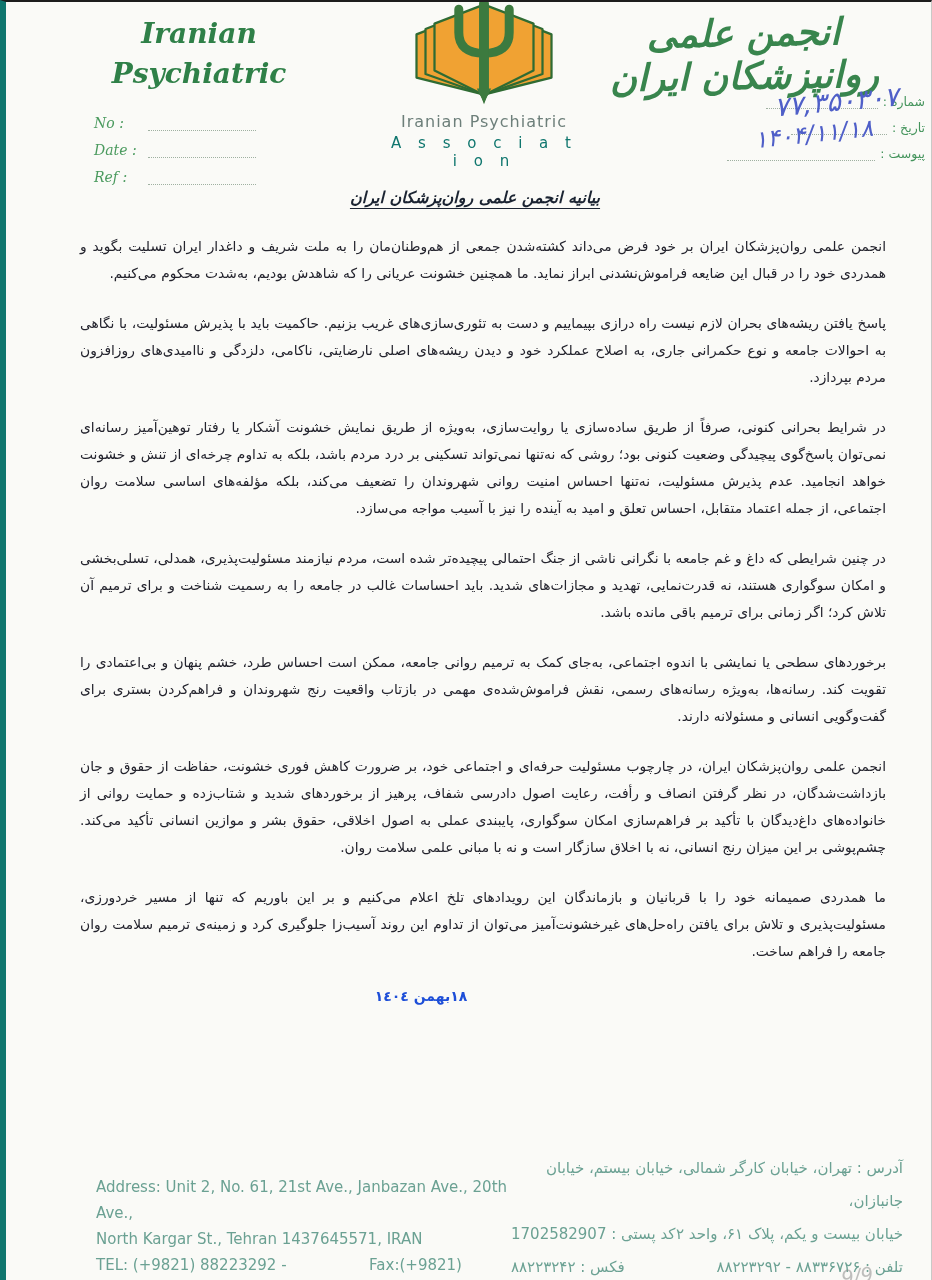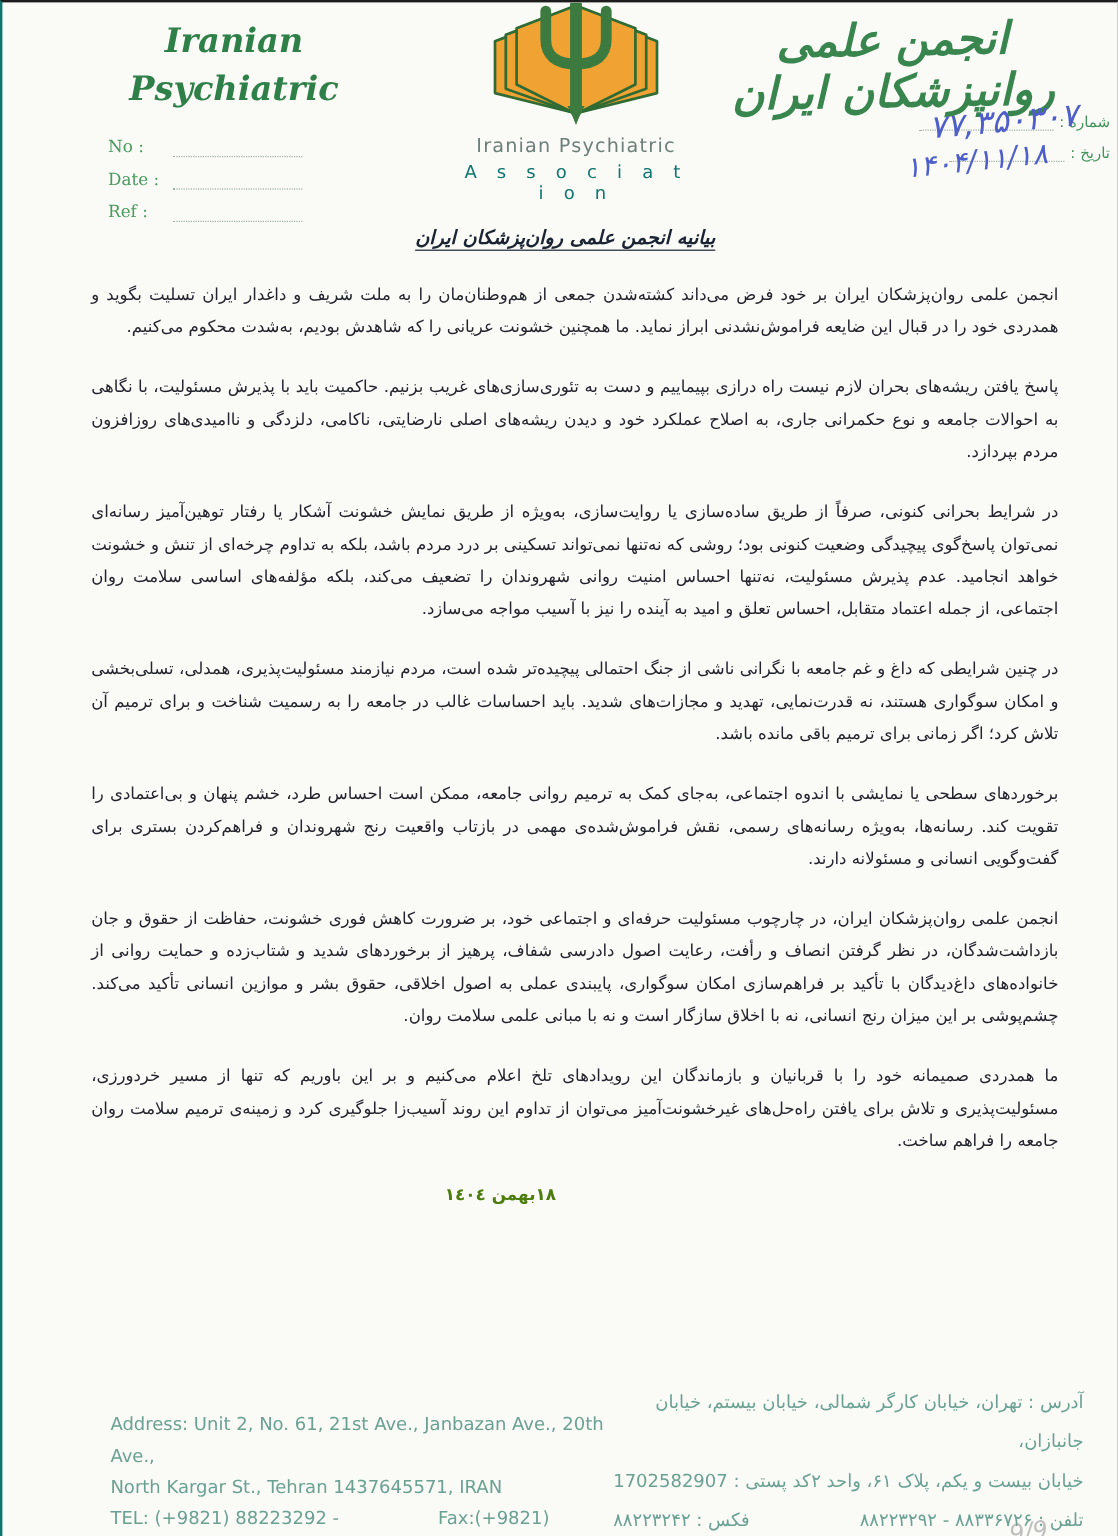--- a/index.html
+++ b/index.html
@@ -2,37 +2,37 @@
 <html lang="fa"><head>
 <meta charset="utf-8">
 <style>
   html,body{margin:0;padding:0;background:#e9e9e7;}
   .page{
     position:relative;
     width:932px;height:1280px;
     margin:0 auto;
     background:#fafaf7;
     border-top:2px solid #1d1d1d;
-    border-left:2px solid #0f766e;
+    border-left:6px solid #0f766e;
     border-right:1px solid #c9c9c6;
     box-sizing:border-box;
     overflow:hidden;
     font-family:"DejaVu Sans",sans-serif;
   }
   
   .script-title{
     position:absolute;left:48px;top:12px;width:290px;
     text-align:center;color:#2f8048;
     font-family:"DejaVu Serif",serif;font-style:italic;font-weight:bold;
     font-size:28px;line-height:40px;
   }
   .left-fields{position:absolute;left:88px;top:102px;}
   .lf-row{display:flex;align-items:flex-end;gap:8px;height:27px;}
   .lf-label{
-    font-family:"DejaVu Serif",serif;
+    font-family:"DejaVu Serif",serif;font-style:italic;
     color:#4a9a5e;font-size:14px;width:46px;
   }
   .lf-line{width:108px;border-bottom:1.5px dotted #9fb0a1;height:15px;}
   .logo-wrap{position:absolute;left:378px;top:0px;width:200px;text-align:center;}
   .logo-svg{width:158px;height:108px;display:block;margin:0 auto;}
   .logo-cap1{font-size:16px;color:#6d7f7a;letter-spacing:1px;margin-top:2px;}
   .logo-cap2{font-size:15px;color:#0f766e;letter-spacing:6px;margin-top:3px;}
   .fa-calligraphy{
     position:absolute;right:22px;top:10px;width:330px;
     direction:rtl;text-align:center;
@@ -60,21 +60,21 @@
     margin:0 0 26px 0;
     font-style:italic;
   }
   .letter p{
     margin:0 0 23px 16px;
     font-size:13.8px;line-height:27px;
     text-align:justify;text-justify:inter-word;
   }
   .signature{width:330px;margin:12px auto 0 auto;text-align:center;margin-right:300px;}
   .sig-1{font-size:14px;font-weight:bold;color:#23232d;}
-  .sig-2{font-size:14px;font-weight:bold;color:#4d7c0f;margin-top:22px;}
+  .sig-2{font-size:14px;font-weight:bold;color:#1d4ed8;margin-top:22px;}
   
   .footer-en{
     position:absolute;left:90px;top:1172px;width:430px;
     color:#6ba193;font-size:15px;line-height:26px;
   }
   .footer-en .row{display:flex;gap:28px;}
   .footer-fa{
     position:absolute;right:28px;top:1150px;width:392px;
     direction:rtl;color:#6ba193;font-size:15px;line-height:33px;text-align:right;
   }
@@ -137,20 +137,24 @@
 
   <div class="right-fields">
     <div class="rf-row">
       <span class="rf-label">شماره :</span>
       <span class="rf-line"></span>
     </div>
     <div class="rf-row">
       <span class="rf-label">تاریخ :</span>
       <span class="rf-line"></span>
     </div>
+    <div class="rf-row">
+      <span class="rf-label">پیوست :</span>
+      <span class="rf-line"></span>
+    </div>
   </div>
   <div class="hand hand-no">۷۷,۳۵۰۳۰۷</div>
   <div class="hand hand-date">۱۴۰۴/۱۱/۱۸</div>
 
   <div class="letter">
     <h1 class="letter-title">بیانیه انجمن علمی روان‌پزشکان ایران</h1>
     <p>انجمن علمی روان‌پزشکان ایران بر خود فرض می‌داند کشته‌شدن جمعی از هم‌وطنان‌مان را به ملت شریف و داغدار ایران تسلیت بگوید و همدردی خود را در قبال این ضایعه فراموش‌نشدنی ابراز نماید. ما همچنین خشونت عریانی را که شاهدش بودیم، به‌شدت محکوم می‌کنیم.</p>
     <p>پاسخ یافتن ریشه‌های بحران لازم نیست راه درازی بپیماییم و دست به تئوری‌سازی‌های غریب بزنیم. حاکمیت باید با پذیرش مسئولیت، با نگاهی به احوالات جامعه و نوع حکمرانی جاری، به اصلاح عملکرد خود و دیدن ریشه‌های اصلی نارضایتی، ناکامی، دلزدگی و ناامیدی‌های روزافزون مردم بپردازد.</p>
     <p>در شرایط بحرانی کنونی، صرفاً از طریق ساده‌سازی یا روایت‌سازی، به‌ویژه از طریق نمایش خشونت آشکار یا رفتار توهین‌آمیز رسانه‌ای نمی‌توان پاسخ‌گوی پیچیدگی وضعیت کنونی بود؛ روشی که نه‌تنها نمی‌تواند تسکینی بر درد مردم باشد، بلکه به تداوم چرخه‌ای از تنش و خشونت خواهد انجامید. عدم پذیرش مسئولیت، نه‌تنها احساس امنیت روانی شهروندان را تضعیف می‌کند، بلکه مؤلفه‌های اساسی سلامت روان اجتماعی، از جمله اعتماد متقابل، احساس تعلق و امید به آینده را نیز با آسیب مواجه می‌سازد.</p>
     <p>در چنین شرایطی که داغ و غم جامعه با نگرانی ناشی از جنگ احتمالی پیچیده‌تر شده است، مردم نیازمند مسئولیت‌پذیری، همدلی، تسلی‌بخشی و امکان سوگواری هستند، نه قدرت‌نمایی، تهدید و مجازات‌های شدید. باید احساسات غالب در جامعه را به رسمیت شناخت و برای ترمیم آن تلاش کرد؛ اگر زمانی برای ترمیم باقی مانده باشد.</p>

